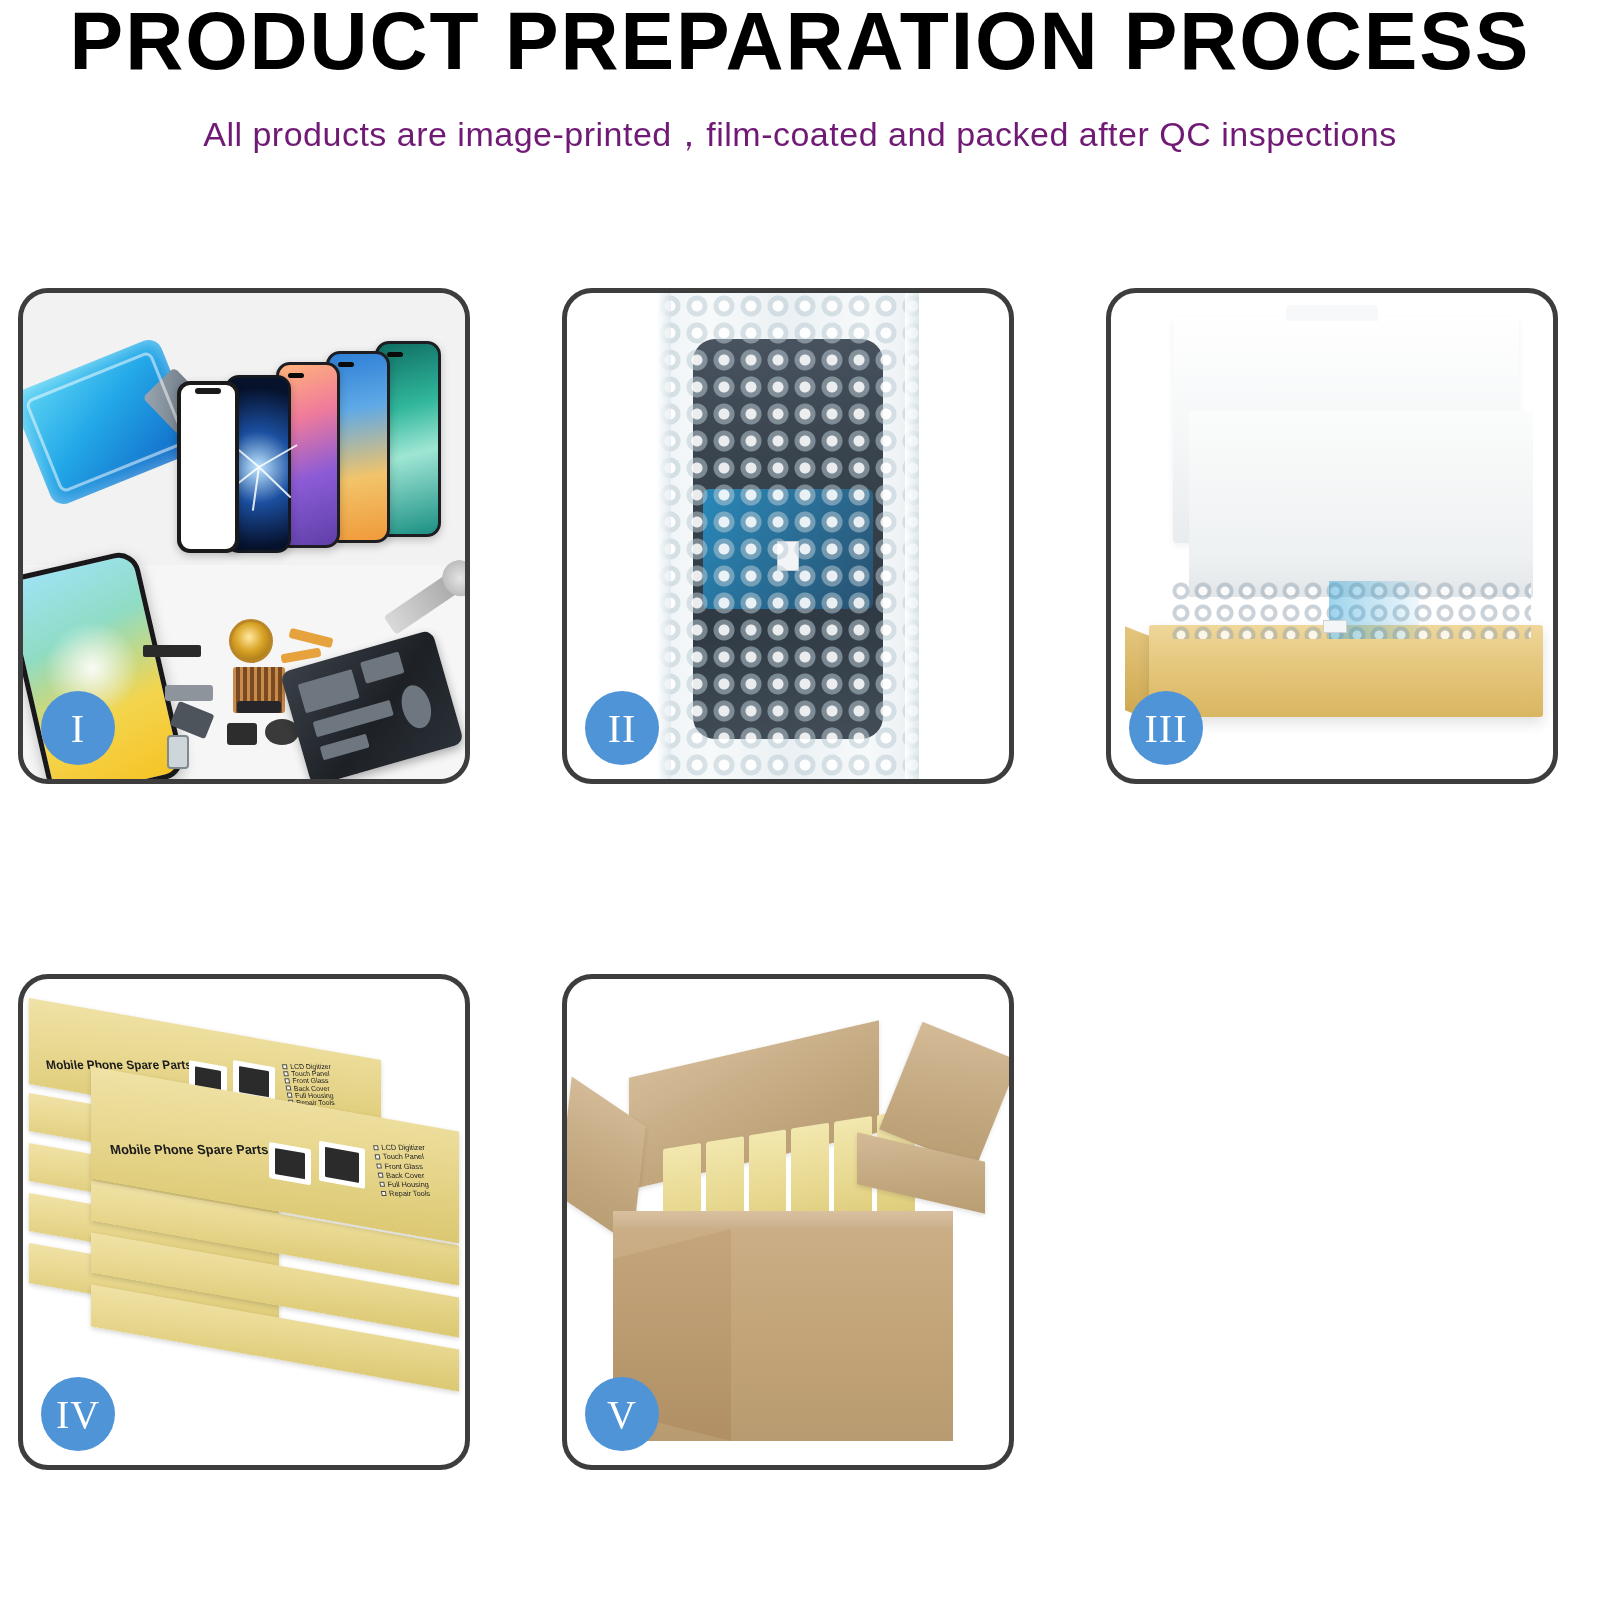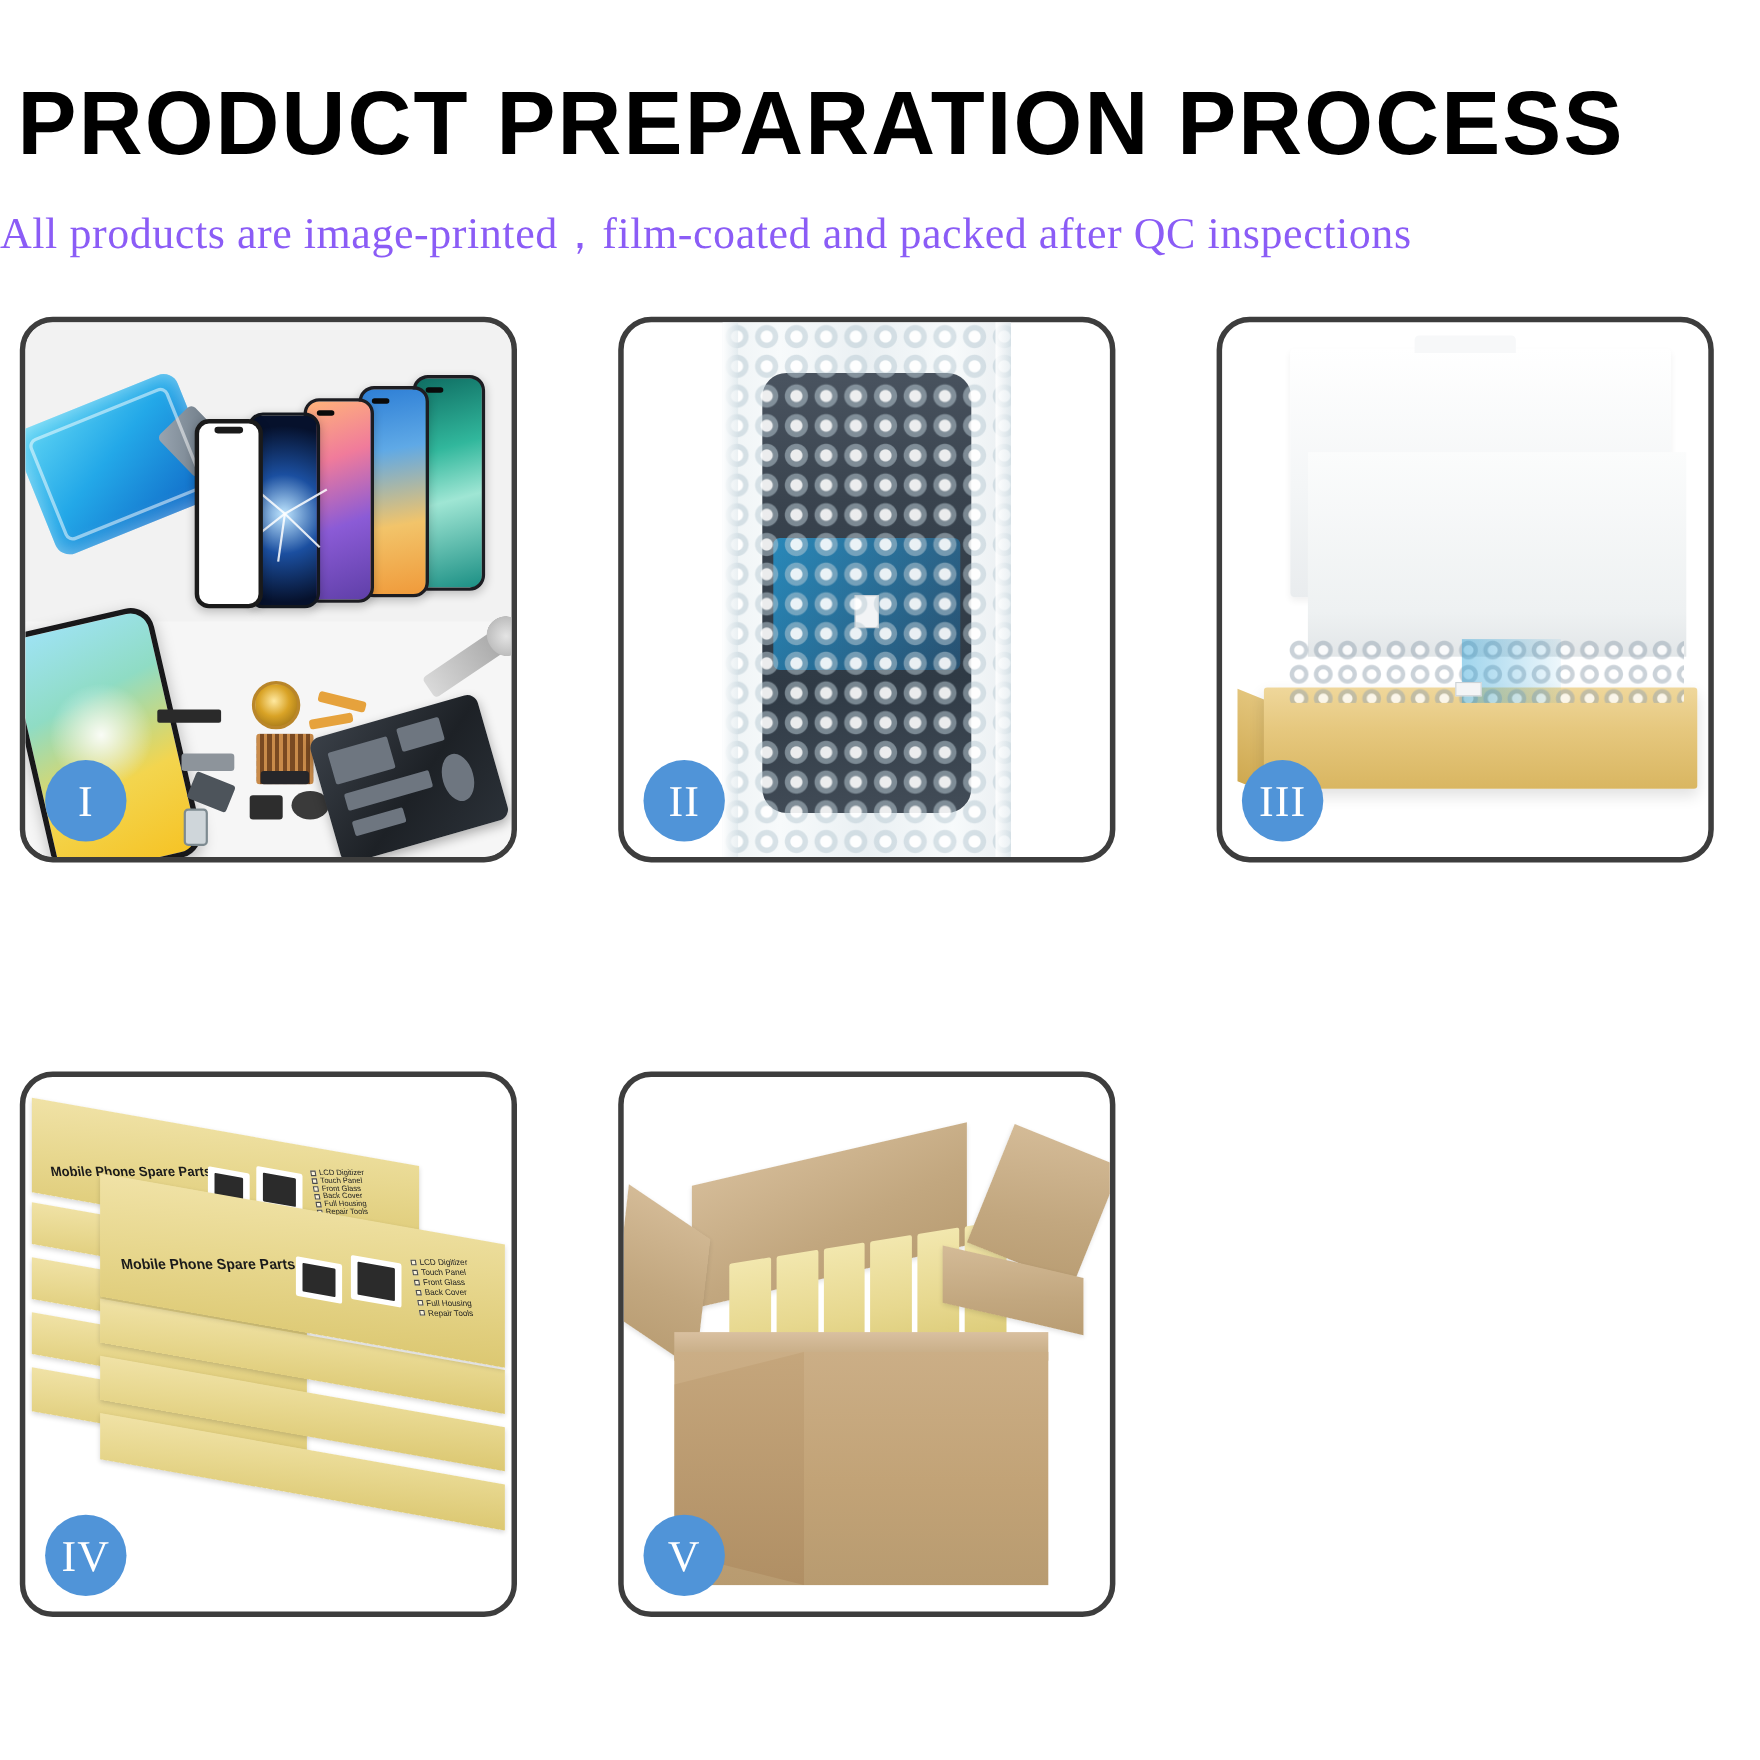--- a/index.html
+++ b/index.html
@@ -9,36 +9,36 @@
     height: 1600px;
     background: #ffffff;
     font-family: "Liberation Sans", sans-serif;
     overflow: hidden;
     position: relative;
   }
 
   
   .header {
     width: 100%;
-    padding-top: 72px;
+    text-align: center;
   }
   .main-title {
     font-family: "Liberation Sans", sans-serif;
     font-size: 82px;
     font-weight: 700;
     letter-spacing: 2px;
     color: #000000;
     line-height: 1.0;
     transform: scaleX(0.98);
   }
   .sub-title {
-    font-family: Liberation Serif, serif;
-    font-size: 40px;
+    font-family: Liberation Sans, sans-serif;
+    font-size: 34px;
     font-weight: 400;
-    color: #8b5cf6;
+    color: #701a75;
     letter-spacing: 0.5px;
     margin-top: 30px;
   }
 
   
   .grid {
     position: absolute;
     top: 288px;
     left: 18px;
     width: 1564px;

